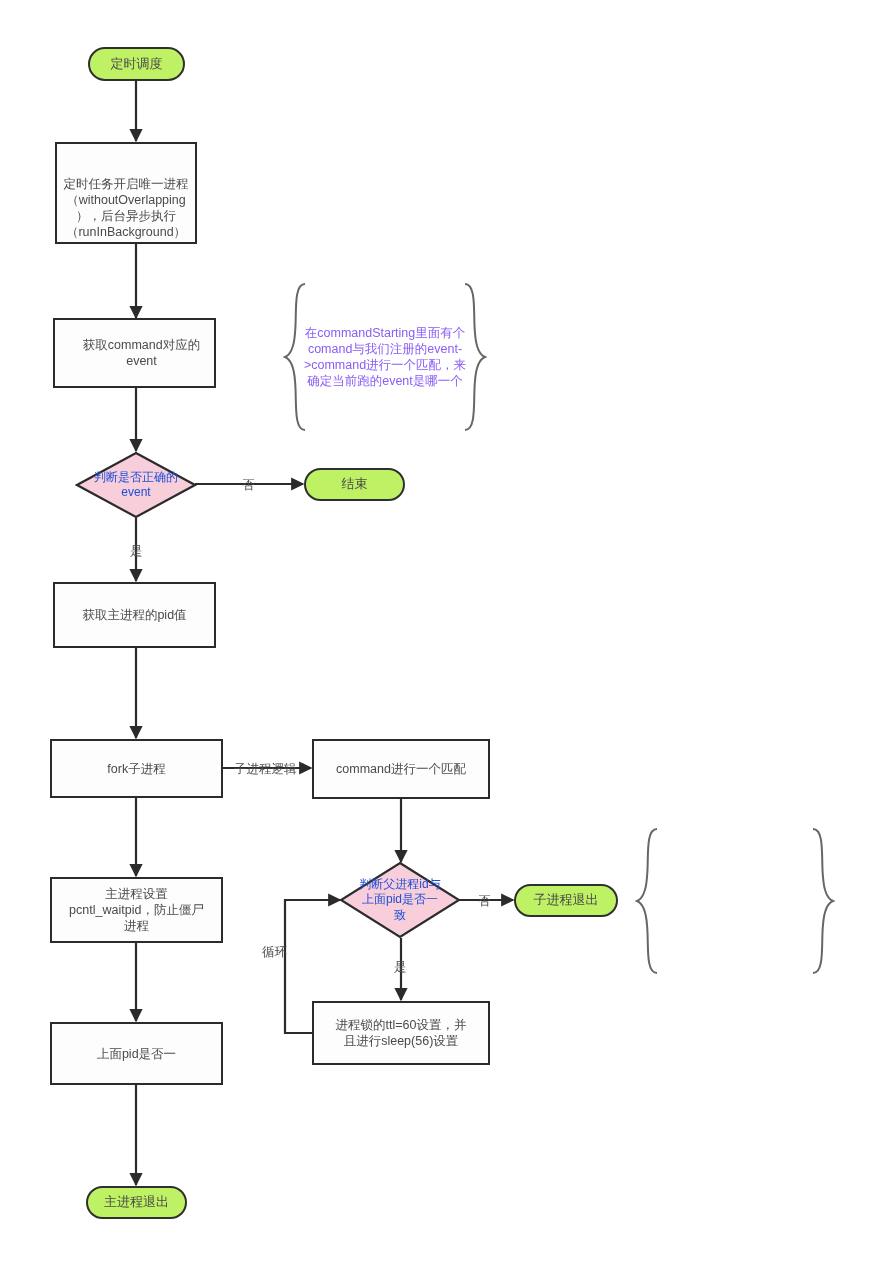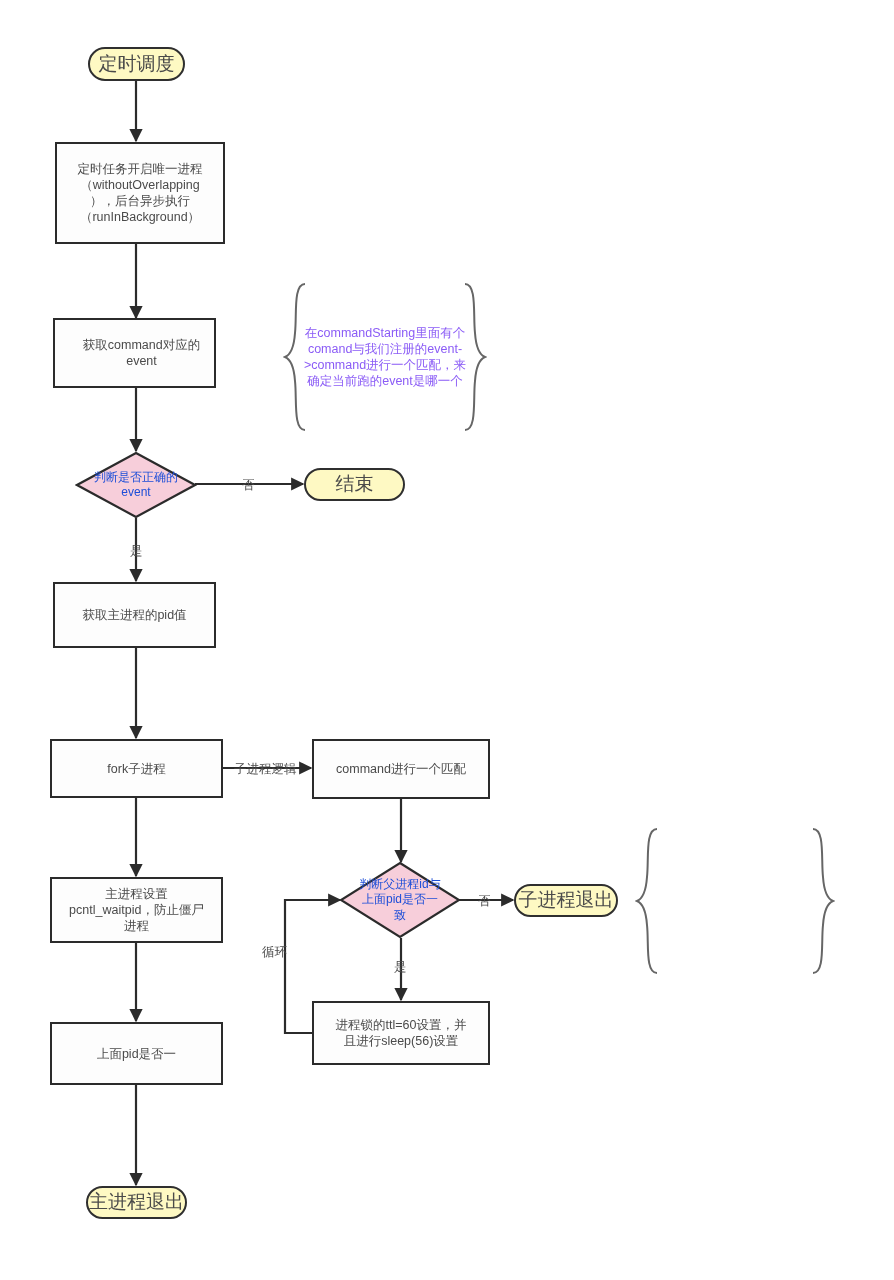--- a/index.html
+++ b/index.html
@@ -34,24 +34,24 @@
     white-space: pre-line;
     z-index: 3;
   }
   .node-process {
     background: #fdfdfd;
     border: 2px solid #2b2b2b;
     font-size: 12.5px;
     padding: 2px 6px;
   }
   .node-terminal {
-    background: #fef9c3;
+    background: #bef264;
     border: 2px solid #2f2f2f;
     border-radius: 17px;
-    font-size: 19px;
+    font-size: 13px;
   }
   .node-decision-wrap {
     position: absolute;
     z-index: 3;
   }
   .node-decision-shape {
     position: absolute;
     left: 0; top: 0;
     width: 100%; height: 100%;
   }
@@ -118,21 +118,21 @@
       <path d="M 136 943 L 136 1021"></path>
       <path d="M 136 1085 L 136 1185"></path>
       <path d="M 313 1033 L 285 1033 L 285 900 L 340 900"></path>
     </g>
   </svg>
 
   <div class="node node-terminal" style="left:88px; top:47px; width:97px; height:34px;">
     <span>定时调度</span>
   </div>
 
-  <div class="node node-process" style="left:55px; top:142px; width:170px; height:102px;">
+  <div class="node node-process" style="left:55px; top:142px; width:142px; height:102px;align-items:flex-end;">
     <span>定时任务开启唯一进程
 （withoutOverlapping
 ），后台异步执行
 （runInBackground）</span>
   </div>
 
   <div class="node node-process" style="left:53px; top:318px; width:163px; height:70px;padding-left:20px;">
     <span>获取command对应的
 event</span>
   </div>

